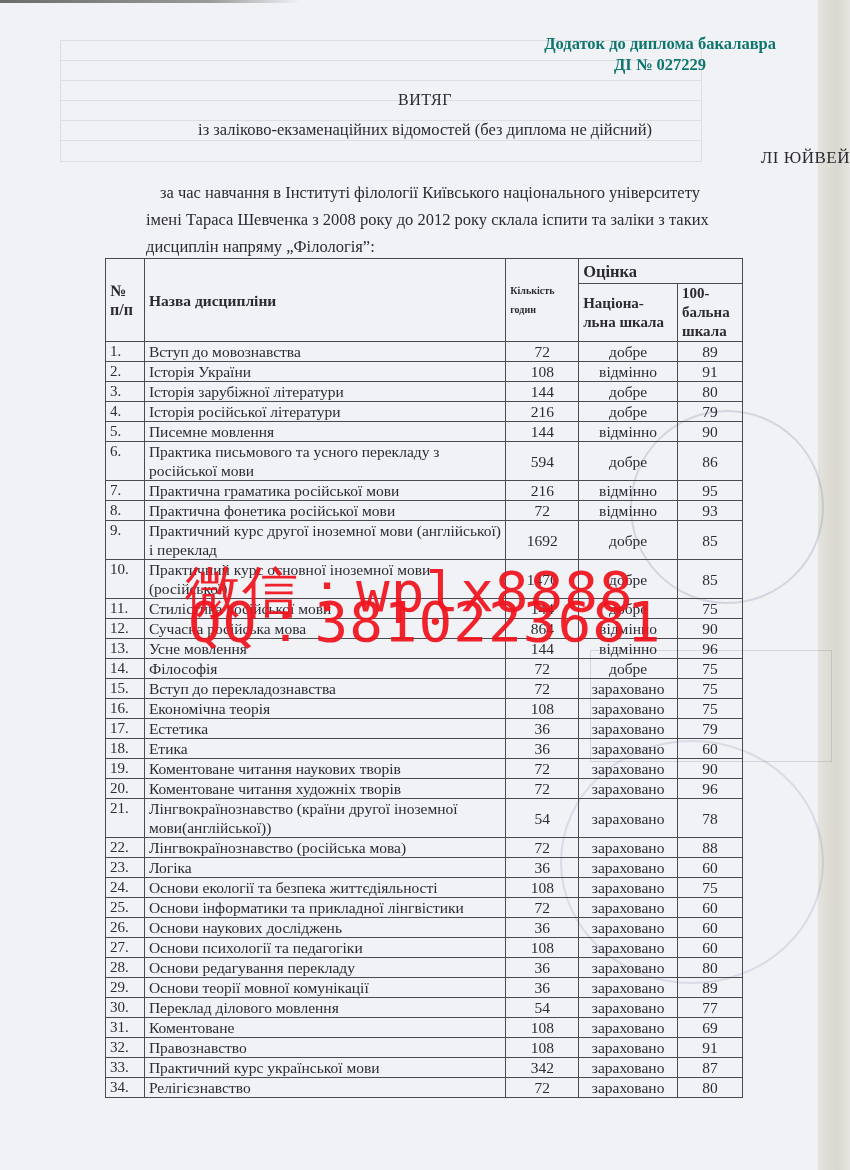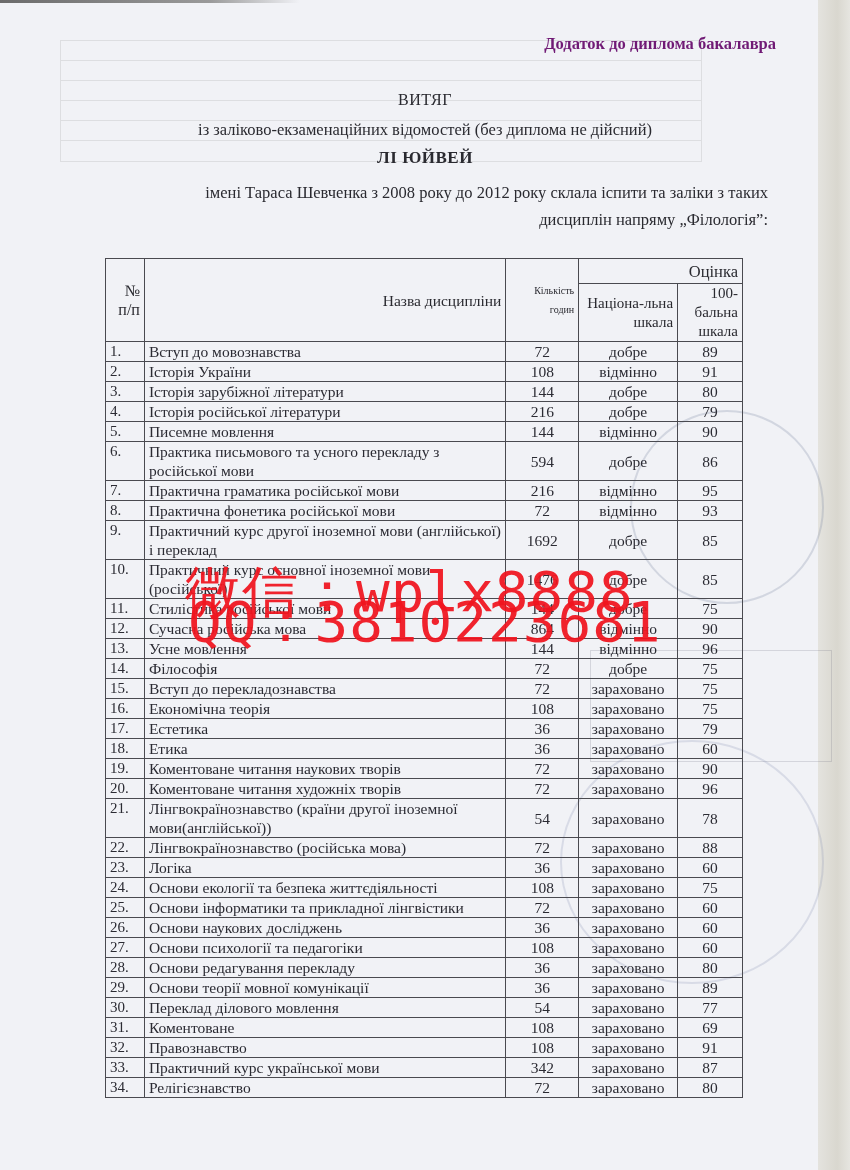--- a/index.html
+++ b/index.html
@@ -31,44 +31,44 @@
     position: absolute; left: 560px; top: 740px; width: 260px; height: 240px;
     border-radius: 50%; border: 2px solid rgba(120,130,170,0.2);
   }
   .ghost-box {
     position: absolute; left: 590px; top: 650px; width: 240px; height: 110px;
     border: 1px solid rgba(100,100,120,0.2);
   }
 
   .hdr-right {
     position: absolute; right: 74px; top: 33px; text-align: center;
-    font-weight: bold; font-size: 16.5px; line-height: 21px; color: #701a75;
+    font-weight: bold; font-size: 16.5px; line-height: 21px; color: #0f766e;
   }
   .title {
     position: absolute; left: 0; width: 850px; text-align: center; font-size: 16px;
   }
   .t-vytiah { top: 91px; letter-spacing: 0.5px; }
   .t-sub { top: 120px; font-size: 16.5px; }
-  .t-name { top: 148px; font-weight: bold; font-size: 17px; letter-spacing: 0.5px; }
+  .t-name { top: 148px; font-weight: normal; font-size: 17px; letter-spacing: 0.5px; text-align: right; }
   .para {
     position: absolute; left: 148px; top: 179px; width: 620px;
     font-size: 16.5px; line-height: 27px; color: #2a2a30;
   }
   .para .l1 { padding-left: 12px; }
-  .para .l2, .para .l3 { margin-left: -2px; text-align: right; }
+  .para .l2, .para .l3 { margin-left: -2px; }
 
   table.grades {
     position: absolute; left: 105px; top: 258px; width: 638px;
     border-collapse: collapse; font-size: 15.5px; color: #2b2b33;
   }
   table.grades td, table.grades th {
     border: 1px solid #4a4a50; padding: 0 4px; vertical-align: middle;
     line-height: 19px;
   }
-  table.grades th { font-weight: normal; text-align: right; color: #2a2a30; }
+  table.grades th { font-weight: bold; text-align: left; color: #2a2a30; }
   th.c-no { width: 30px; vertical-align: top; text-align: left; font-size: 16px; padding-top: 2px; line-height: 17px; }
   th.c-name { width: 354px; }
   th.c-hours { width: 64px; font-size: 10px; line-height: 18px; }
   th.c-nat { width: 90px; font-size: 15px; line-height: 18px; }
   th.c-pts { width: 56px; font-size: 15px; line-height: 18px; }
   th.c-grade { font-size: 16.5px; height: 24px; }
   tr.hrow2 th { height: 52px; }
   td.no { text-align: left; padding-left: 3px; font-size: 15px; }
   td.name { padding-left: 5px; }
   td.hours, td.nat, td.pts { text-align: center; }
@@ -95,27 +95,29 @@
     <div></div>
     <div></div>
     <div></div>
   </div>
 <div class="ghost-stamp"></div>
 <div class="ghost-box"></div>
 <div class="ghost-stamp2"></div>
 
 <div class="hdr-right">
   <div>Додаток до диплома бакалавра</div>
+  <div>ДІ № 027229</div>
 </div>
 
 <div class="title t-vytiah">ВИТЯГ</div>
 <div class="title t-sub">із заліково-екзаменаційних відомостей (без диплома не дійсний)</div>
 <div class="title t-name">ЛІ  ЮЙВЕЙ</div>
 
 <div class="para">
+  <div class="l1">за час навчання в Інституті філології Київського національного університету</div>
   <div class="l2">імені Тараса Шевченка з 2008 року до 2012 року склала іспити та заліки з таких</div>
   <div class="l3">дисциплін напряму „Філологія”:</div>
 </div>
 
 <table class="grades">
   <thead>
     <tr>
       <th class="c-no" rowspan="2"><span>№ п/п</span></th>
       <th class="c-name" rowspan="2">Назва дисципліни</th>
       <th class="c-hours" rowspan="2">Кількість годин</th>

